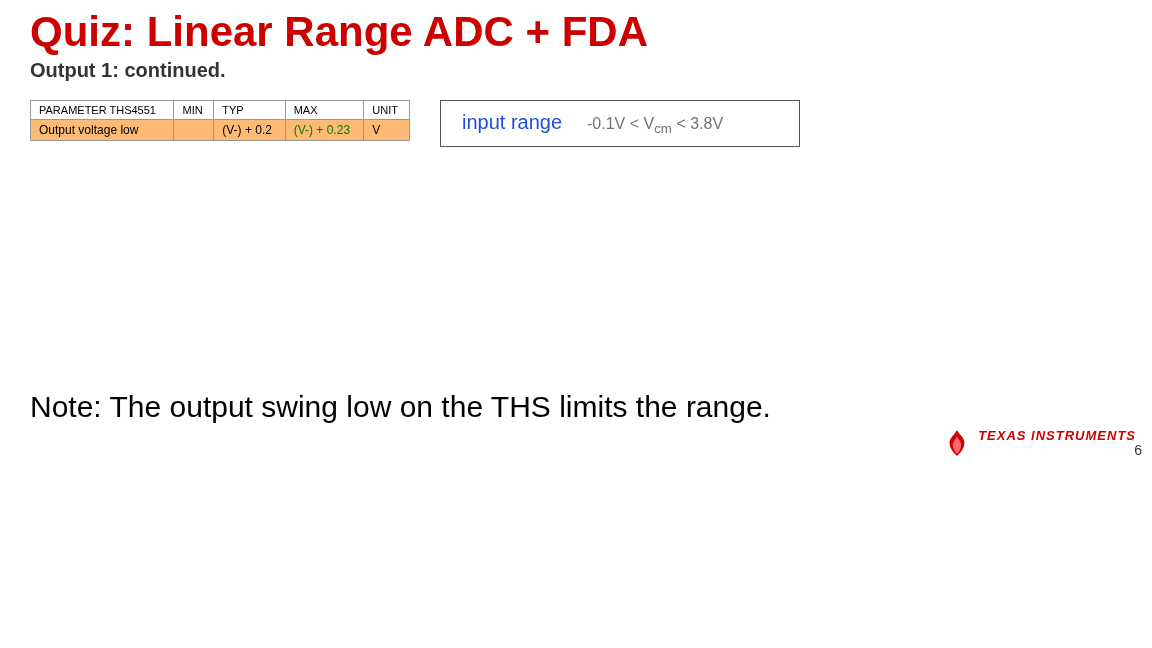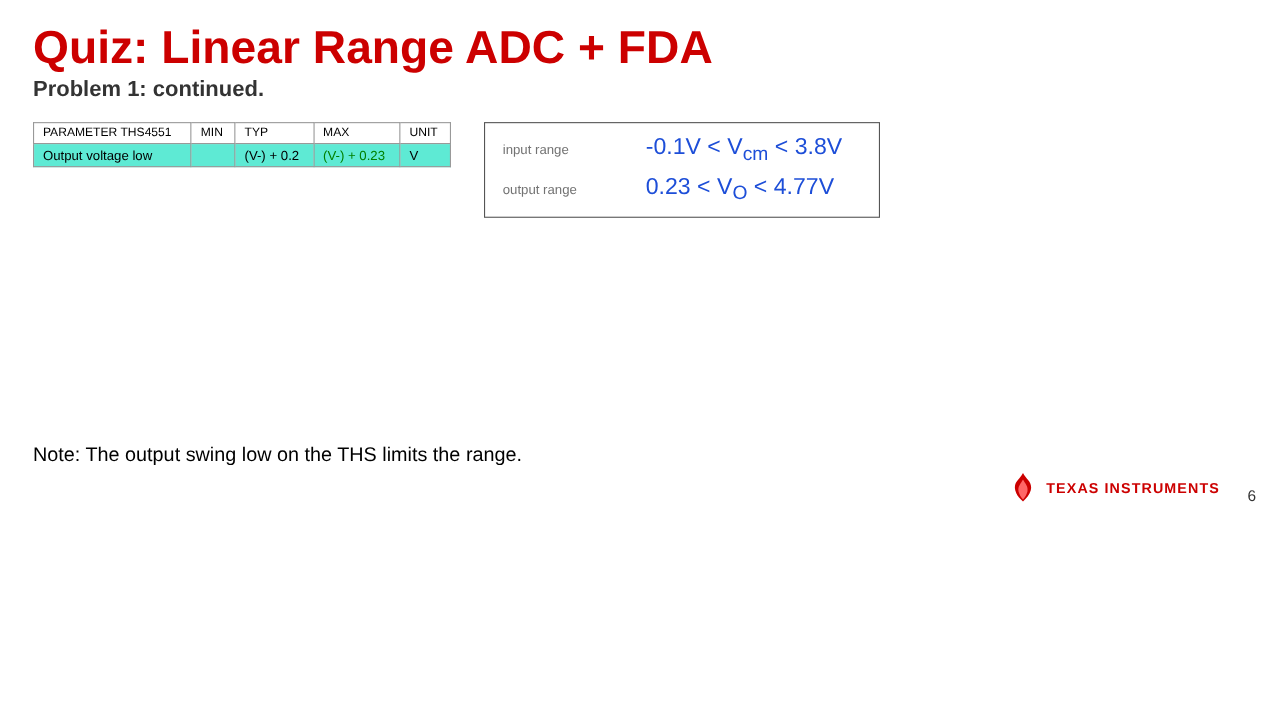--- a/index.html
+++ b/index.html
@@ -7,21 +7,21 @@
       width: 1152px;
       height: 648px;
       background: #ffffff;
       font-family: Arial, sans-serif;
       position: relative;
       overflow: hidden;
     }
     .page-container {
       width: 1152px;
       height: 468px;
-      padding: 20px 30px;
+      padding: 9px 30px;
       position: relative;
     }
     .main-title {
       font-size: 42px;
       font-weight: bold;
       color: #cc0000;
       margin-bottom: 4px;
       line-height: 1.1;
     }
     .sub-title {
@@ -46,21 +46,21 @@
       padding: 3px 8px;
       text-align: left;
       white-space: nowrap;
     }
     .param-table th {
       background: #fff;
       font-weight: normal;
       font-size: 11px;
     }
     .param-table td {
-      background: #5eead4;
+      background: #fdba74;
       font-size: 12px;
     }
     .bold-red {
       color: #cc0000;
       font-weight: bold;
     }
     .bold-green {
       color: #008000;
       font-weight: normal;
     }
@@ -74,59 +74,60 @@
     .info-row {
       display: flex;
       align-items: baseline;
       gap: 20px;
       margin-bottom: 8px;
     }
     .info-row:last-child {
       margin-bottom: 0;
     }
     .info-label {
-      font-size: 12px;
-      color: #737373;
+      font-size: 20px;
+      color: #1d4ed8;
       min-width: 110px;
+      text-align: center;
     }
     .info-value {
-      font-size: 21px;
-      color: #1d4ed8;
+      font-size: 16px;
+      color: #737373;
     }
     
     .note-text {
       position: absolute;
       bottom: 44px;
       left: 30px;
-      font-size: 18px;
+      font-size: 30px;
       color: #000;
     }
     .ti-logo-text {
       font-size: 13px;
       font-weight: bold;
       color: #cc0000;
       letter-spacing: 1px;
       font-family: Arial, sans-serif;
     }
     .ti-brand {
       position: absolute;
       bottom: 10px;
-      right: 43px;
+      right: 16px;
       display: flex;
-      align-items: center;
       gap: 6px;
+      font-style: italic;
     }
   </style>
 </head>
 <body>
 
 <div class="page-container">
 
   <div class="main-title">Quiz: Linear Range ADC + FDA</div>
-  <div class="sub-title">Problem 1: continued.</div>
+  <div class="sub-title">Output 1: continued.</div>
 
   <div class="content-row">
 
     <table class="param-table">
       <thead>
         <tr>
           <th>PARAMETER THS4551</th>
           <th>MIN</th>
           <th>TYP</th>
           <th>MAX</th>
@@ -148,26 +149,20 @@
       </tbody>
     </table>
 
     <div class="info-box">
       <div class="info-row">
         <span class="info-label">input range</span>
         <span class="info-value">
           -0.1V &lt; V<sub>cm</sub> &lt; 3.8V
         </span>
       </div>
-      <div class="info-row">
-        <span class="info-label">output range</span>
-        <span class="info-value">
-          0.23 &lt; V<sub>O</sub> &lt; 4.77V
-        </span>
-      </div>
     </div>
 
   </div>
 
   <div class="note-text">Note:  The output swing low on the THS limits the range.</div>
 
   <div class="ti-brand">
 
     <svg width="30" height="30" viewBox="0 0 30 30">
       <path d="M15 2 C12 8, 6 10, 8 18 C9 22, 12 25, 15 28 C18 25, 21 22, 22 18 C24 10, 18 8, 15 2Z" fill="#cc0000"></path>

